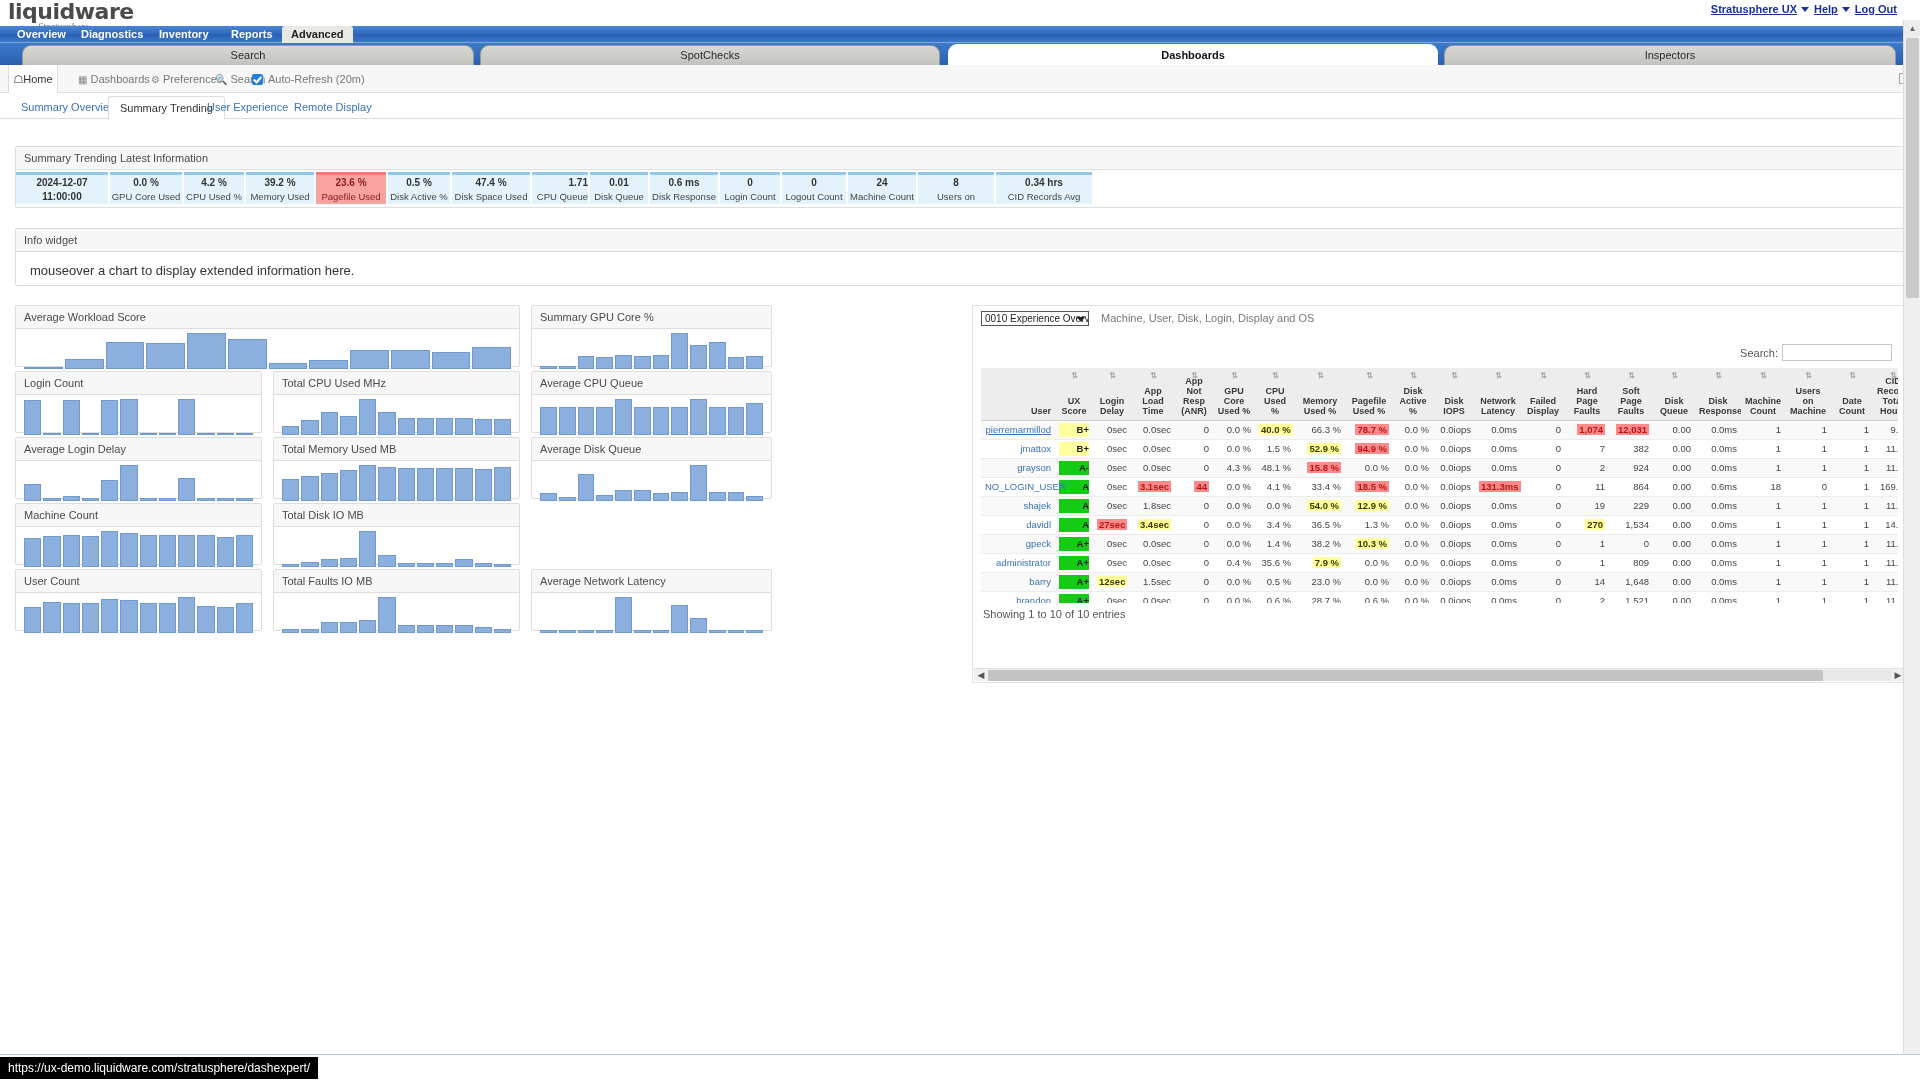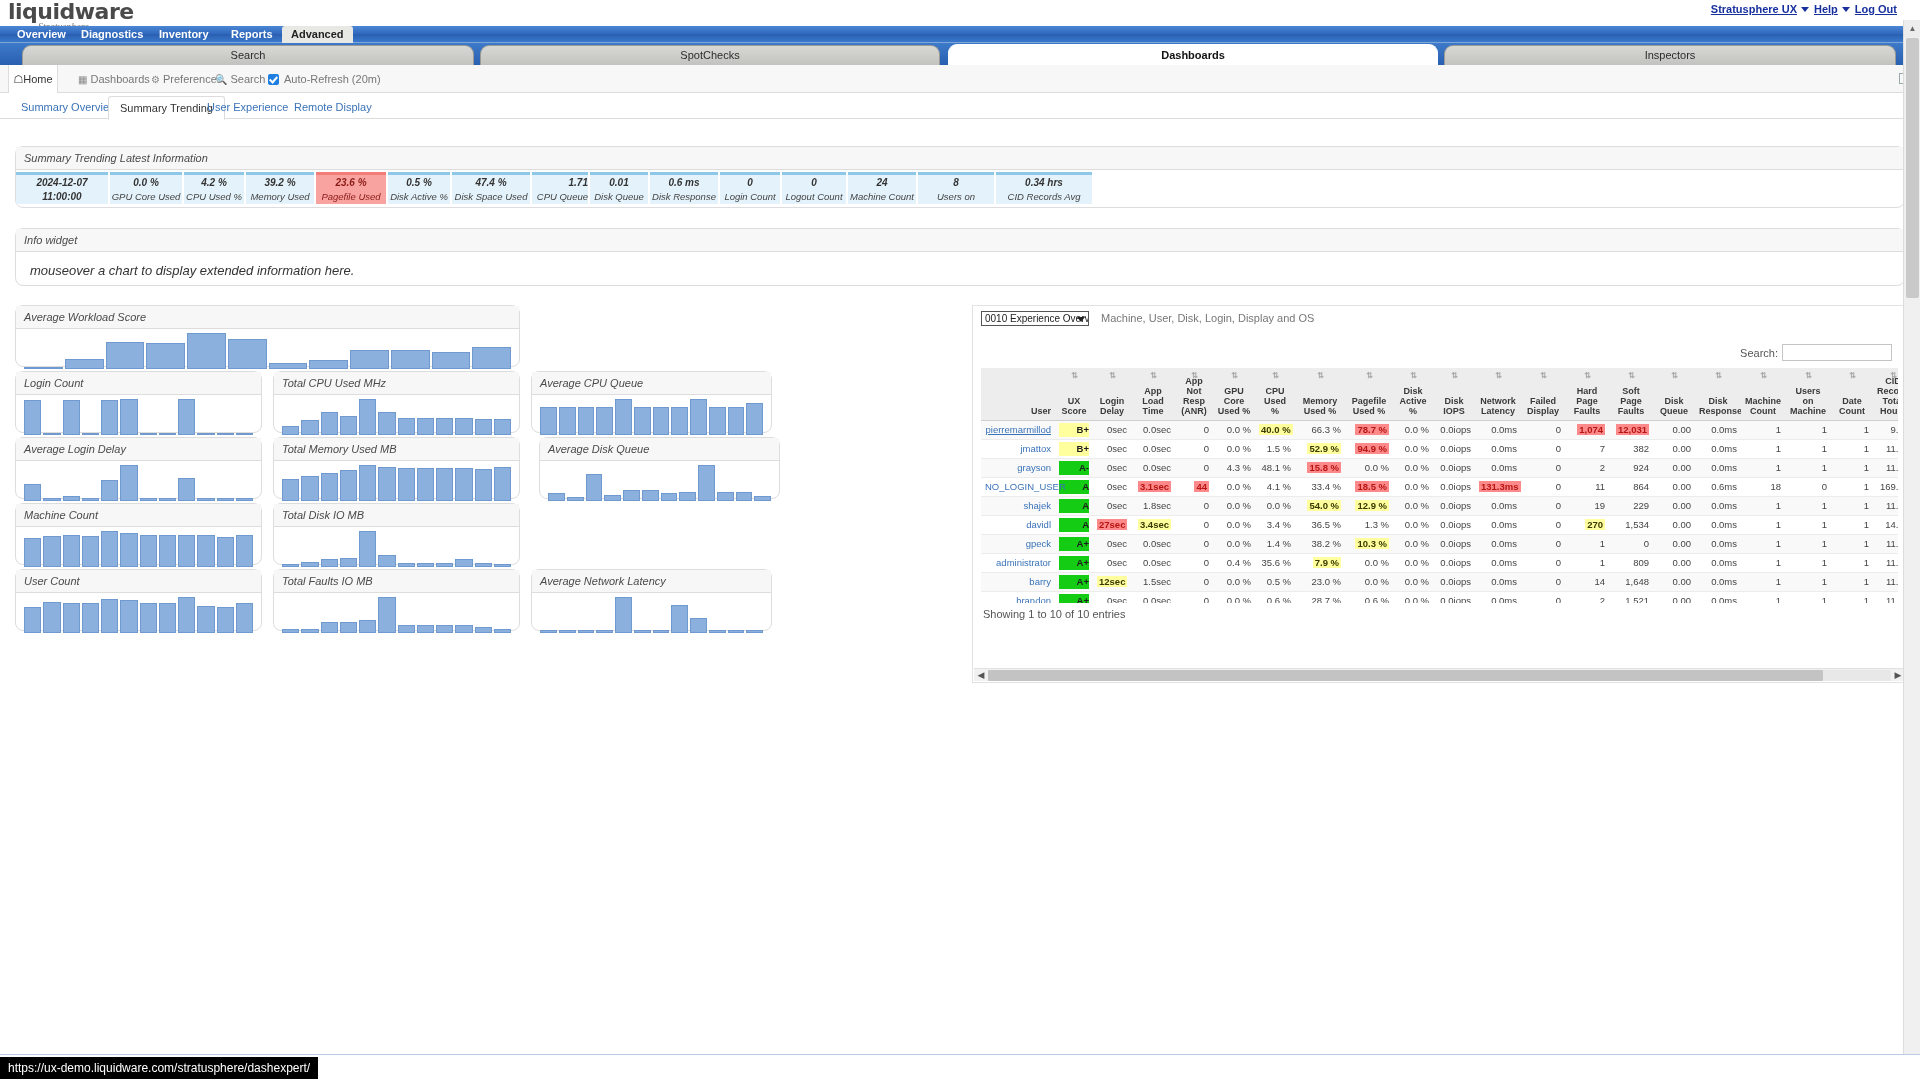--- a/index.html
+++ b/index.html
@@ -197,22 +197,21 @@
     border-bottom: 1px solid #fff;
     border-radius: 3px 3px 0 0;
     margin-bottom: -1px;
     height: 24px;
   }
 
   
   .panel {
     border: 1px solid #dddddd;
     background: #fff;
-    border-radius: 8px;
-    font-style: italic;
+    border-radius: 2px;
   }
   .panel-head {
     background: #f7f7f7;
     border-bottom: 1px solid #dddddd;
     font-size: 11px;
     color: #4a4a4a;
     padding: 5px 8px;
     line-height: 12px;
   }
 
@@ -552,21 +551,21 @@
   </div>
   <div class="tb-item" style="left:78px">
     <span class="ic">▦</span><span>Dashboards</span>
   </div>
   <div class="tb-item" style="left:151px">
     <span class="ic">⚙</span><span>Preferences</span>
   </div>
   <div class="tb-item" style="left:215px">
     <span class="ic">🔍</span><span>Search</span>
   </div>
-  <div class="tb-item" style="left:268px">
+  <div class="tb-item" style="left:252px">
     <span class="tb-check"></span><span>Auto-Refresh (20m)</span>
   </div>
   <div class="expand-icon"></div>
 </div>
 
 <div class="subtabs">
   <div class="sub" style="left:10px">Summary Overview</div>
   <div class="sub active" style="left:108px">Summary Trending</div>
   <div class="sub" style="left:196px">User Experience</div>
   <div class="sub" style="left:283px">Remote Display</div>
@@ -655,20 +654,39 @@
           <div class="bar" style="height: 30px;"></div>
           <div class="bar" style="height: 6px;"></div>
           <div class="bar" style="height: 9px;"></div>
           <div class="bar" style="height: 19px;"></div>
           <div class="bar" style="height: 19px;"></div>
           <div class="bar" style="height: 17px;"></div>
           <div class="bar" style="height: 22px;"></div>
         </div>
       </div>
     </div>
+    <div class="panel chart-panel" style="left: 516px; top: 0px; width: 241px; height: 62px;">
+      <div class="panel-head">Summary GPU Core %</div>
+      <div class="chart-body">
+        <div class="bars">
+          <div class="bar" style="height: 3px;"></div>
+          <div class="bar" style="height: 3px;"></div>
+          <div class="bar" style="height: 13px;"></div>
+          <div class="bar" style="height: 12px;"></div>
+          <div class="bar" style="height: 14px;"></div>
+          <div class="bar" style="height: 13px;"></div>
+          <div class="bar" style="height: 14px;"></div>
+          <div class="bar" style="height: 36px;"></div>
+          <div class="bar" style="height: 24px;"></div>
+          <div class="bar" style="height: 27px;"></div>
+          <div class="bar" style="height: 12px;"></div>
+          <div class="bar" style="height: 13px;"></div>
+        </div>
+      </div>
+    </div>
     <div class="panel chart-panel" style="left: 0px; top: 66px; width: 247px; height: 62px;">
       <div class="panel-head">Login Count</div>
       <div class="chart-body">
         <div class="bars">
           <div class="bar" style="height: 35px;"></div>
           <div class="bar" style="height: 2px;"></div>
           <div class="bar" style="height: 35px;"></div>
           <div class="bar" style="height: 2px;"></div>
           <div class="bar" style="height: 35px;"></div>
           <div class="bar" style="height: 36px;"></div>
@@ -750,21 +768,21 @@
           <div class="bar" style="height: 34px;"></div>
           <div class="bar" style="height: 33px;"></div>
           <div class="bar" style="height: 33px;"></div>
           <div class="bar" style="height: 33px;"></div>
           <div class="bar" style="height: 33px;"></div>
           <div class="bar" style="height: 32px;"></div>
           <div class="bar" style="height: 34px;"></div>
         </div>
       </div>
     </div>
-    <div class="panel chart-panel" style="left: 516px; top: 132px; width: 241px; height: 62px; margin-left: 8px;">
+    <div class="panel chart-panel" style="left: 516px; top: 132px; width: 241px; height: 62px;">
       <div class="panel-head">Average Disk Queue</div>
       <div class="chart-body">
         <div class="bars">
           <div class="bar" style="height: 8px;"></div>
           <div class="bar" style="height: 4px;"></div>
           <div class="bar" style="height: 27px;"></div>
           <div class="bar" style="height: 6px;"></div>
           <div class="bar" style="height: 11px;"></div>
           <div class="bar" style="height: 11px;"></div>
           <div class="bar" style="height: 8px;"></div>

